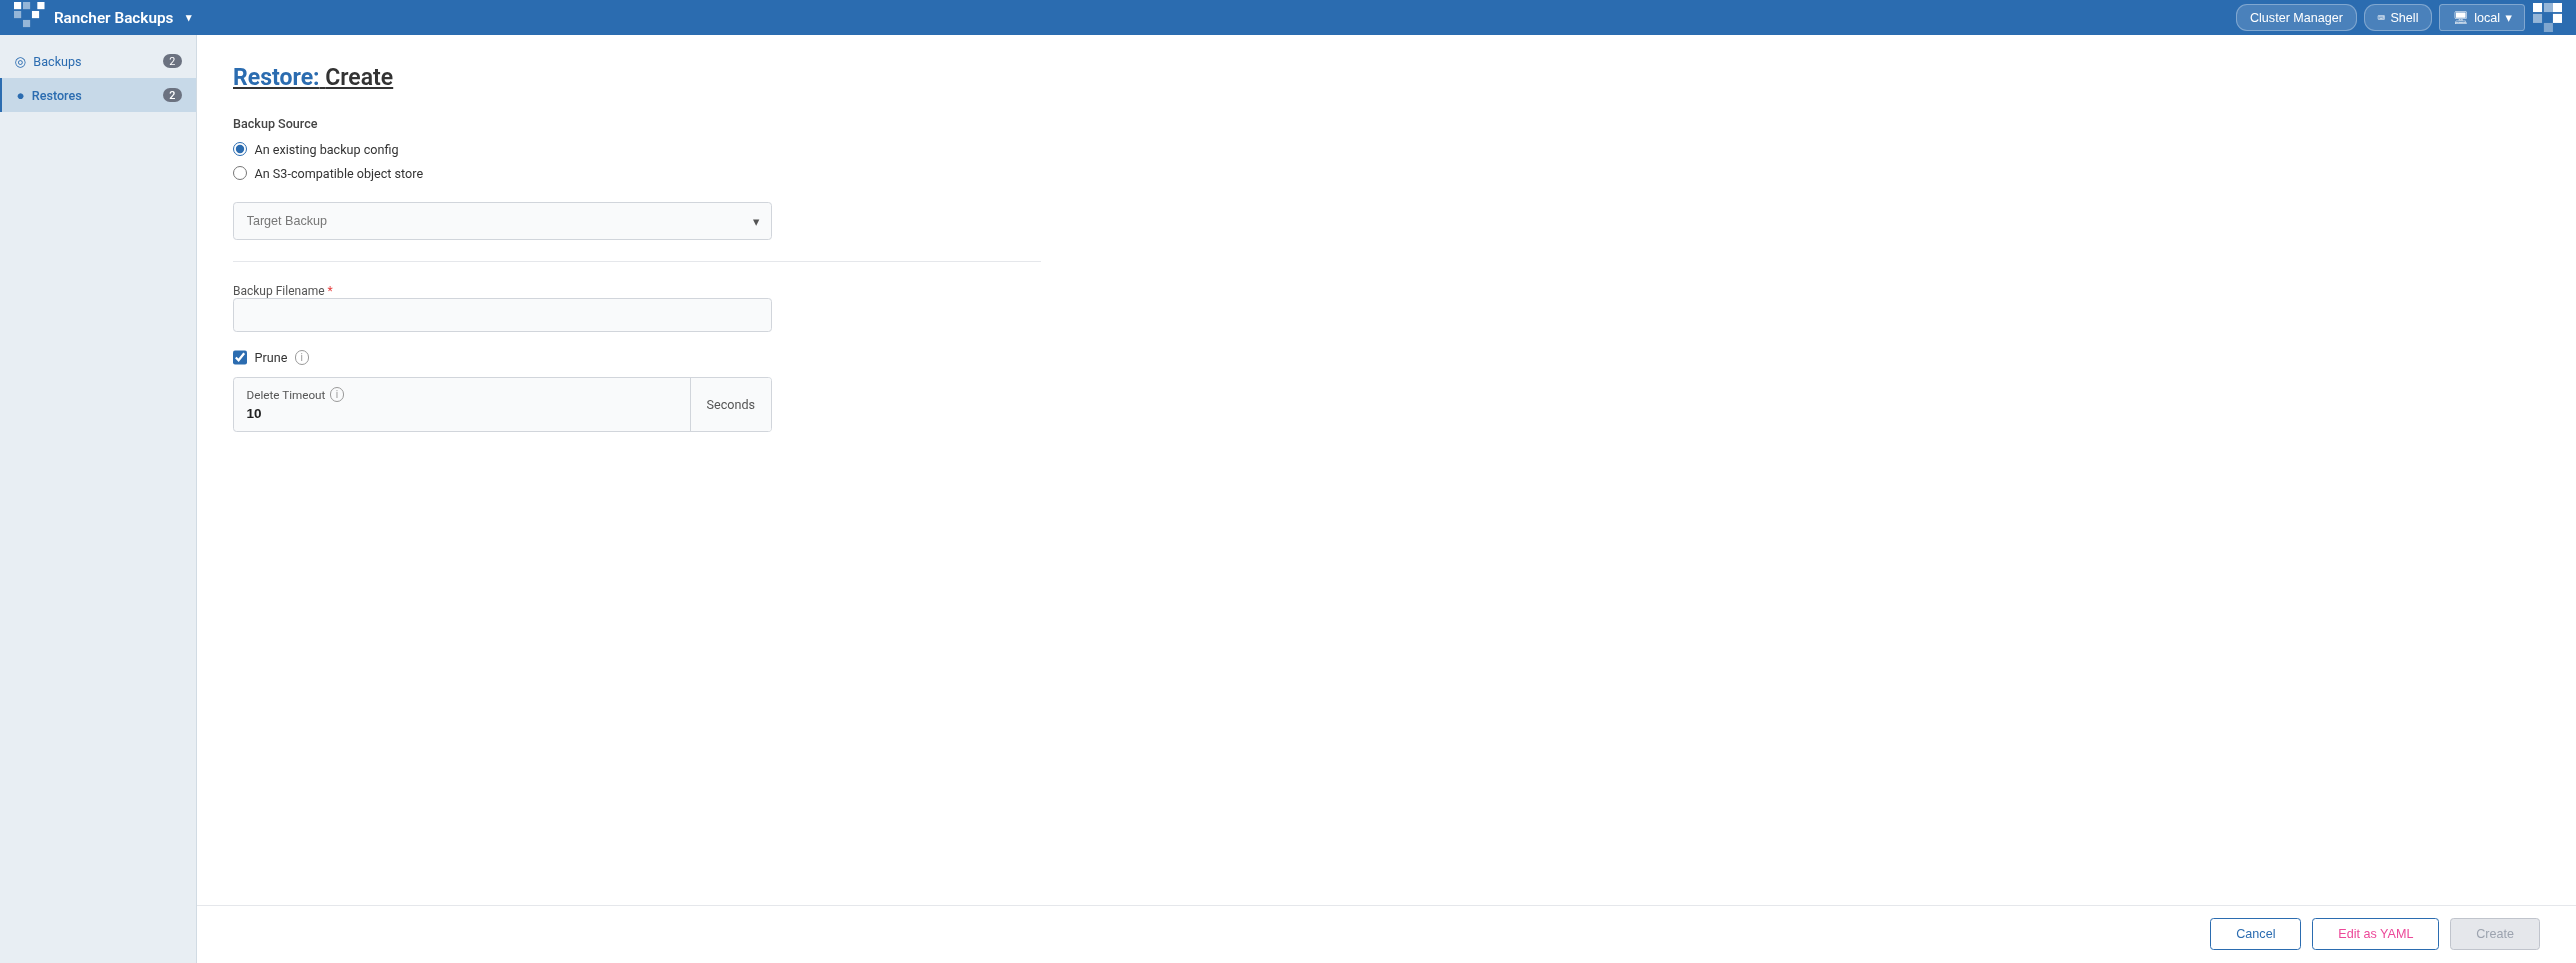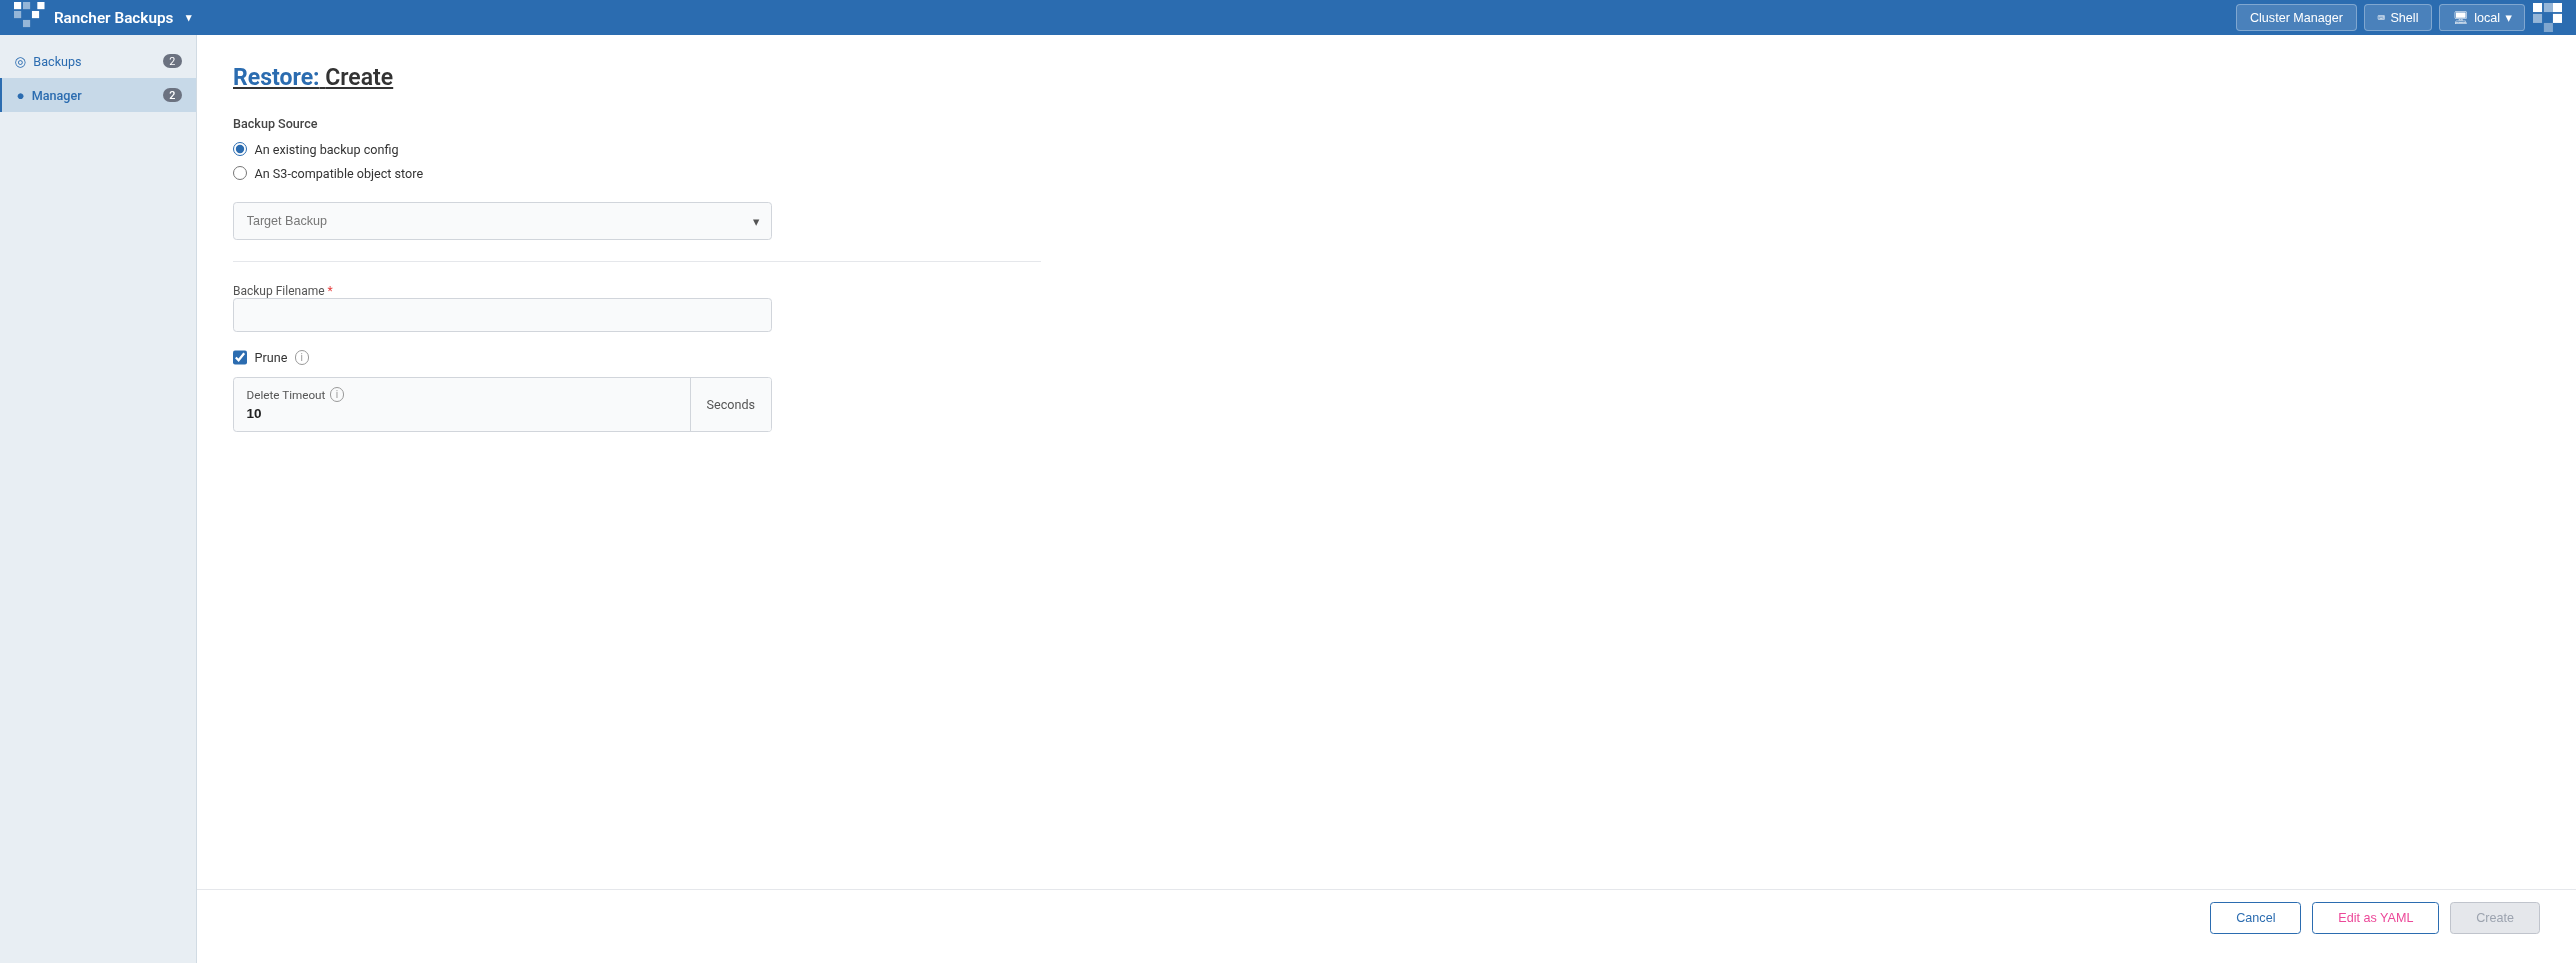--- a/index.html
+++ b/index.html
@@ -35,21 +35,21 @@
       margin-left: auto;
       display: flex;
       align-items: center;
       gap: 7.2px;
     }
     .navbar-btn {
       background: rgba(255,255,255,0.15);
       border: 0.9px solid rgba(255,255,255,0.3);
       color: white;
       padding: 5.4px 12.6px;
-      border-radius: 4px;
+      border-radius: 11px;
       font-size: 12.6px;
       cursor: pointer;
       display: flex;
       align-items: center;
       gap: 5.4px;
     }
     .local-btn {
       background: rgba(255,255,255,0.15);
       border: 0.9px solid rgba(255,255,255,0.3);
       color: white;
@@ -270,21 +270,21 @@
       display: flex;
       align-items: center;
       font-size: 12.6px;
       color: #555;
       background: #f9fafb;
     }
 
     
     .footer-actions {
       position: fixed;
-      bottom: 16px;
+      bottom: 0;
       right: 0;
       left: 197px;
       background: white;
       border-top: 0.9px solid #e5e7eb;
       padding: 12.6px 36px;
       display: flex;
       justify-content: flex-end;
       gap: 10.8px;
     }
     .btn-cancel {
@@ -361,21 +361,21 @@
     <div class="sidebar-item">
       <div class="sidebar-item-left">
         <span style="font-size:13.5px;">◎</span>
         <span>Backups</span>
       </div>
       <span class="badge">2</span>
     </div>
     <div class="sidebar-item active">
       <div class="sidebar-item-left">
         <span style="font-size:13.5px;">●</span>
-        <span>Manager</span>
+        <span>Restores</span>
       </div>
       <span class="badge">2</span>
     </div>
   </nav>
 
   <main class="content">
 
     <h1 class="page-title">
       <span class="prefix">Restore:</span>
       <span> </span>

